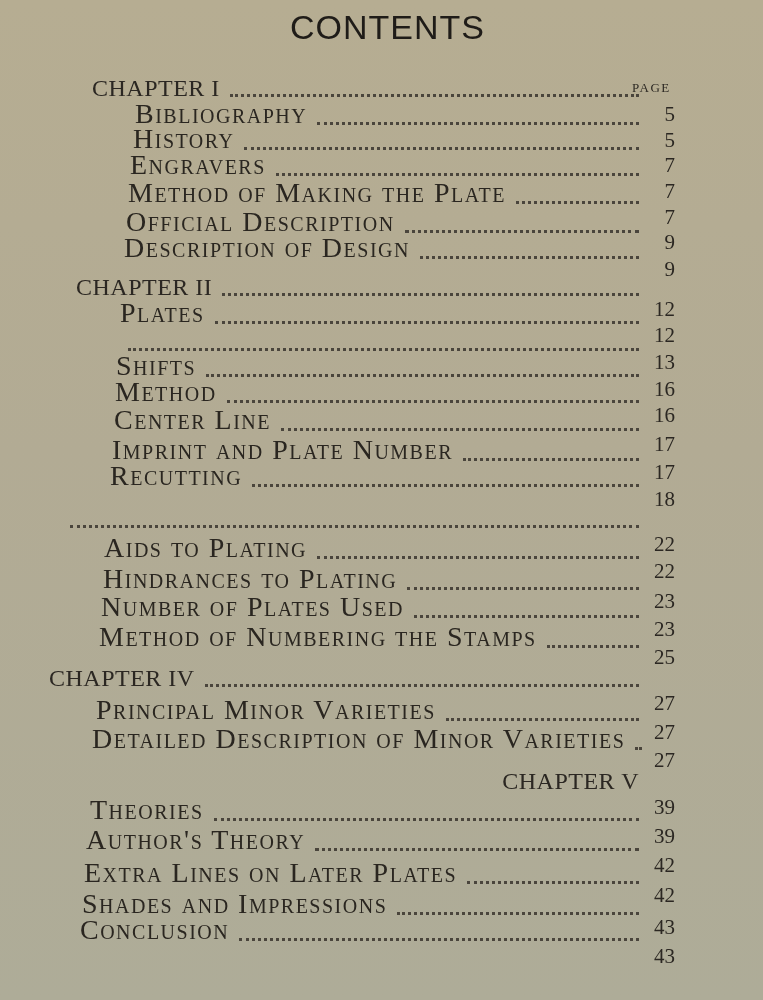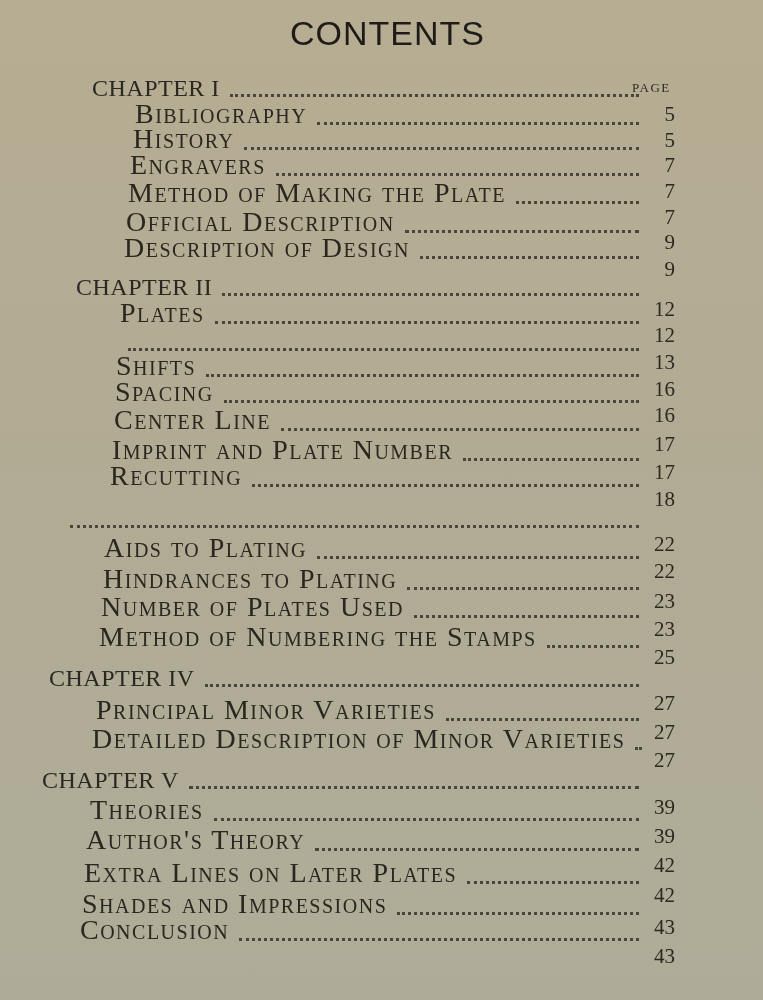--- a/index.html
+++ b/index.html
@@ -4,21 +4,21 @@
 <style>
   html, body { margin:0; padding:0; }
   body {
     width:763px; height:1000px; overflow:hidden; position:relative;
     background: linear-gradient(180deg, #b6ad92 0%, #b2ab94 45%, #aeac98 100%);
     font-family: "Liberation Serif", "DejaVu Serif", serif;
     color:#2a2620;
   }
   .page { position:absolute; inset:0; }
   .title {
-    position:absolute; left:0; width:763px; top:14px; text-align:center;
+    position:absolute; left:0; width:763px; top:8px; text-align:center;
     font-family: "Liberation Sans", "DejaVu Sans", sans-serif;
     font-size:34px; letter-spacing:1px; color:#1f1c18; padding-left:12px; box-sizing:border-box;
   }
   .page-label {
     position:absolute; left:632px; top:80px;
     font-size:13px; letter-spacing:1.5px; color:#2e2a24;
   }
   .row { position:absolute; height:26px; display:flex; align-items:flex-end; }
   .row .label { white-space:nowrap; font-variant: small-caps; font-size:28px; letter-spacing:1.5px; }
   .row.chapter .label { font-variant: normal; font-size:24px; letter-spacing:0.5px; color:#2b2722; }
@@ -74,21 +74,21 @@
         <span class="dots"></span>
       </div>
       <div class="row section" style="left: 118px; top: 330px; width: 521px;">
         <span class="dots"></span>
       </div>
       <div class="row section" style="left: 116px; top: 356px; width: 523px;">
         <span class="label">Shifts</span>
         <span class="dots"></span>
       </div>
       <div class="row section" style="left: 115px; top: 382px; width: 524px;">
-        <span class="label">Spacing</span>
+        <span class="label">Method</span>
         <span class="dots"></span>
       </div>
       <div class="row section" style="left: 114px; top: 410px; width: 525px;">
         <span class="label">Center Line</span>
         <span class="dots"></span>
       </div>
       <div class="row section" style="left: 112px; top: 440px; width: 527px;">
         <span class="label">Imprint and Plate Number</span>
         <span class="dots"></span>
       </div>
@@ -120,21 +120,21 @@
         <span class="dots"></span>
       </div>
       <div class="row section" style="left: 96px; top: 700px; width: 543px;">
         <span class="label">Principal Minor Varieties</span>
         <span class="dots"></span>
       </div>
       <div class="row section" style="left: 92px; top: 729px; width: 547px;">
         <span class="label">Detailed Description of Minor Varieties</span>
         <span class="dots"></span>
       </div>
-      <div class="row chapter" style="left: 42px; top: 768px; width: 597px;">
+      <div class="row chapter" style="left: 42px; top: 768px; width: 597px; flex-direction: column;">
         <span class="label">CHAPTER V</span>
         <span class="dots"></span>
       </div>
       <div class="row section" style="left: 90px; top: 800px; width: 549px;">
         <span class="label">Theories</span>
         <span class="dots"></span>
       </div>
       <div class="row section" style="left: 86px; top: 830px; width: 553px;">
         <span class="label">Author's Theory</span>
         <span class="dots"></span>

